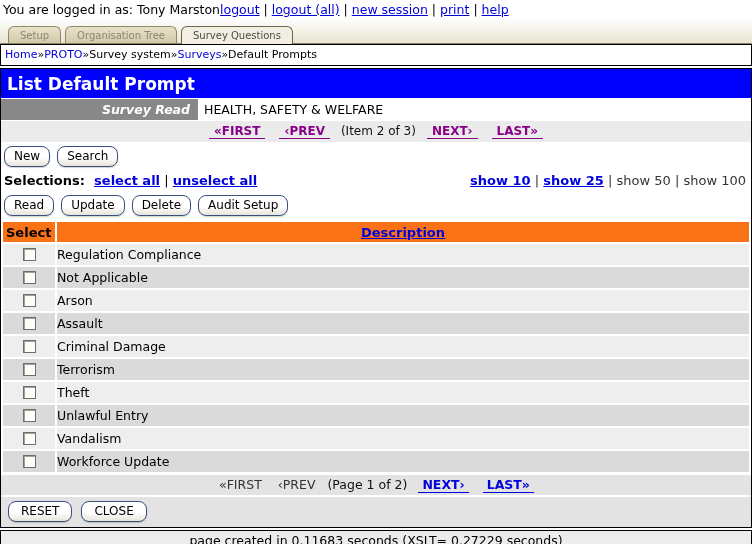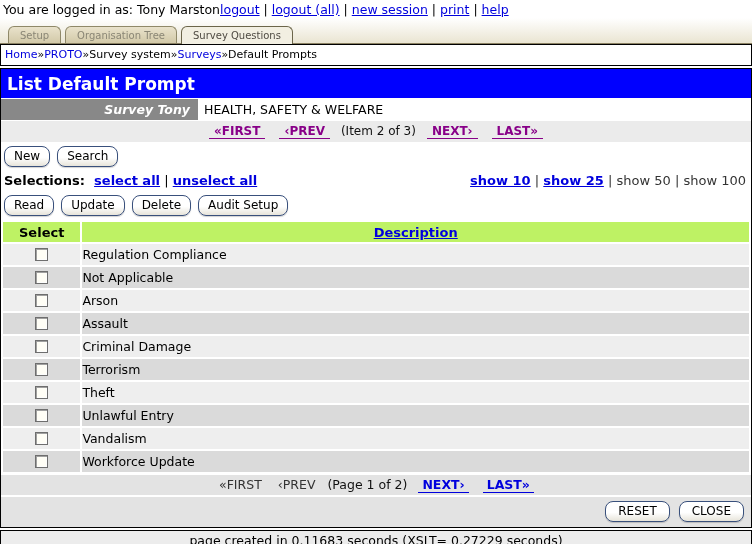--- a/index.html
+++ b/index.html
@@ -59,39 +59,39 @@
          padding:2px 9px 3px; box-shadow:0 1px 1px rgba(0,0,0,0.18); cursor:pointer; }
 
   .selections-row { display:flex; justify-content:space-between; align-items:center;
                     padding:2px 5px 3px 3px; font-size:13px; background:#fff; }
   .sel-label { font-weight:bold; margin-right:5px; }
   .blue-link { color:#0000dd; font-weight:bold; text-decoration:underline; }
   .show-plain { color:#333; font-weight:normal; }
 
   
   table.grid { width:100%; border-collapse:separate; border-spacing:2px; background:#fff; }
-  .grid th { background:#bef264; font-size:13px; height:20px; padding:1px 16px; }
+  .grid th { background:#f97316; font-size:13px; height:20px; padding:1px 3px; }
   .th-select { width:52px; text-align:left; }
   .th-desc a { color:#0000dd; font-weight:bold; text-decoration:underline; }
   .grid td { height:21px; font-size:12.5px; padding:0; }
   .sel-cell { width:52px; text-align:center; }
   .desc-cell { padding-left:8px; }
   tr.light td { background:#eeeeee; }
   tr.dark td { background:#dadada; }
   input[type=checkbox] { appearance:none; -webkit-appearance:none; width:13px; height:13px;
      background:#fffef6; border:1px solid #6e6e6e; margin:2px 0 0 0;
      box-shadow: inset 1px 1px 0 #a0a0a0, inset -1px -1px 0 #fdfdfd; cursor:pointer; }
 
   .page-nav { background:#e3e3e3; text-align:center; padding:2px 0 3px;
               font-size:12.5px; margin-top:1px; }
   .pnav-disabled { color:#333; margin:0 8px; }
   .pnav-blue { color:#0000dd; font-weight:bold; text-decoration:none;
                border-bottom:1px solid #0000dd; padding:0 4px; margin:0 7px; }
 
-  .footer-btn-row { background:#e3e3e3; display:flex; justify-content:flex-end;
+  .footer-btn-row { background:#e3e3e3; display:flex; 
                     gap:9px; padding:4px 7px 5px; margin-top:2px; }
   .footer-btn-row .btn { padding:2px 12px 3px; }
 
   .footer-box { border:1px solid #000; margin-top:2px; background:#ececec;
                 text-align:center; font-size:12.5px; padding:2px 0 3px; height:19px; }
 </style>
 </head>
 <body>
 
 <div class="top-bar">
@@ -104,21 +104,21 @@
     <div class="tab">Organisation Tree</div>
     <div class="tab active">Survey Questions</div>
   </div>
 
 <div class="breadcrumb-box" id="breadcrumb"><a class="bc-link">Home</a><span class="bc-sep">»</span><a class="bc-link">PROTO</a><span class="bc-sep">»</span><span class="bc-text">Survey system</span><span class="bc-sep">»</span><a class="bc-link">Surveys</a><span class="bc-sep">»</span><span class="bc-text">Default Prompts</span></div>
 
 <div class="main-box">
   <div class="title-bar">List Default Prompt</div>
 
   <div class="survey-row">
-    <div class="survey-label">Survey Tony</div>
+    <div class="survey-label">Survey Read</div>
     <div class="survey-value">HEALTH, SAFETY &amp; WELFARE</div>
   </div>
 
   <div class="item-nav">
     <a class="pnav">«FIRST</a><a class="pnav">‹PREV</a><span class="nav-pos">(Item 2 of 3)</span><a class="pnav">NEXT›</a><a class="pnav">LAST»</a>
   </div>
 
   <div class="toolbar" id="toolbar-top">
       <button class="btn">New</button>
       <button class="btn">Search</button>

